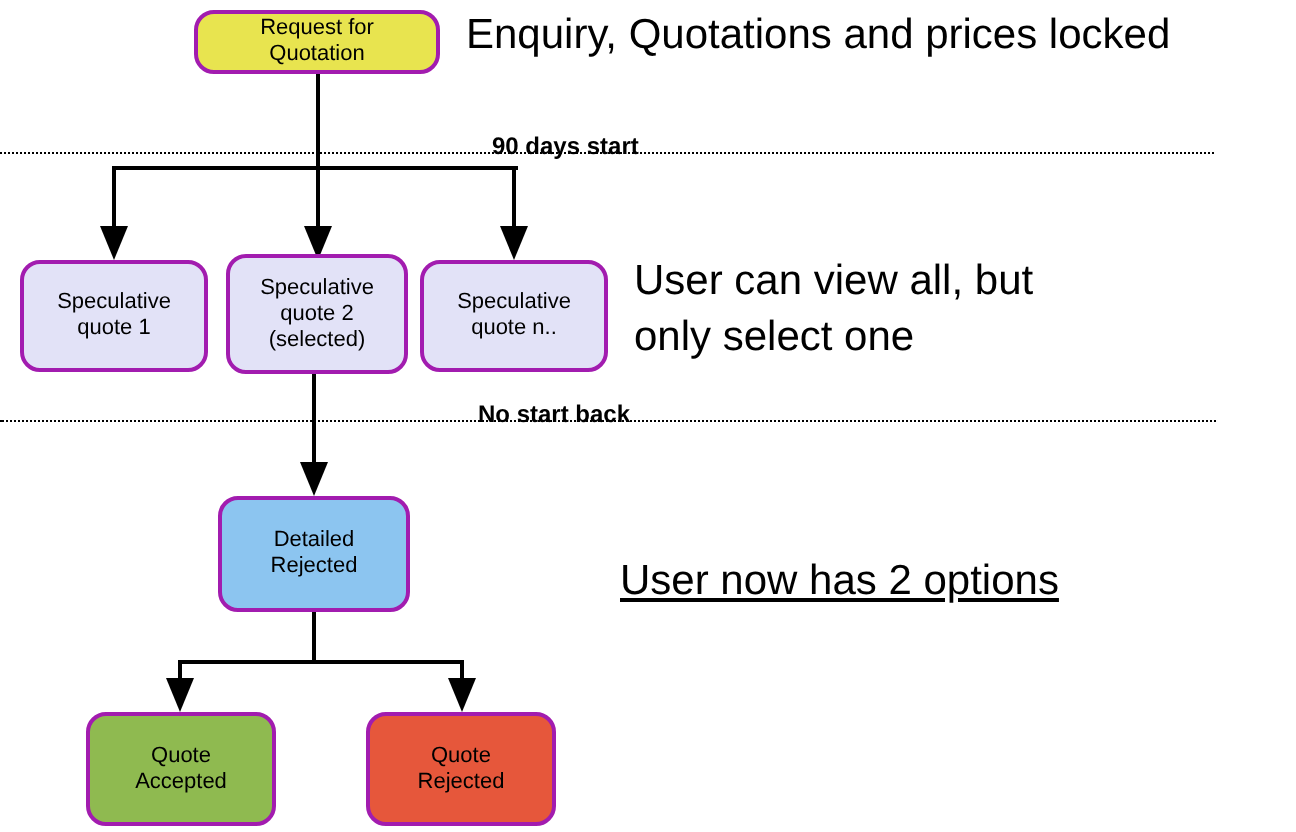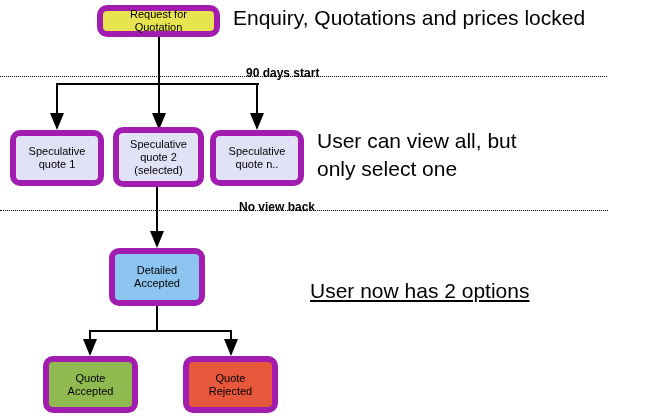--- a/index.html
+++ b/index.html
@@ -2,21 +2,21 @@
 <html><head>
 <meta charset="utf-8">
 <style>
   * { margin:0; padding:0; box-sizing:border-box; }
   html,body { background:#ffffff; }
   .canvas {
     position:relative; width:648px; height:416px; background:#ffffff;
     font-family:"Liberation Sans", sans-serif; color:#000; overflow:hidden;
   }
   .node {
-    position:absolute; border:6px solid #a21caf; border-radius:10px;
+    position:absolute; border:2px solid #a21caf; border-radius:10px;
     display:flex; align-items:center; justify-content:center; text-align:center;
   }
   .node-label {
     font-size:11px; line-height:13px; white-space:pre-line; color:#000;
   }
   .vline { position:absolute; width:2px; background:#000; }
   .hline { position:absolute; height:2px; background:#000; }
   .dotted { position:absolute; height:0; border-top:1px dotted #000; }
   .arrow-down {
     position:absolute; width:0; height:0;
@@ -74,34 +74,34 @@
 (selected)</span>
   </div>
 
   <div class="node" style="left: 210px; top: 130px; width: 94px; height: 56px; background-color: rgb(226, 226, 247);">
     <span class="node-label">Speculative
 quote n..</span>
   </div>
 
   <div class="node" style="left: 109px; top: 248px; width: 96px; height: 58px; background-color: rgb(140, 197, 240);">
     <span class="node-label">Detailed
-Accepted</span>
+Rejected</span>
   </div>
 
   <div class="node" style="left: 43px; top: 356px; width: 95px; height: 57px; background-color: rgb(143, 186, 80);">
     <span class="node-label">Quote
 Accepted</span>
   </div>
 
   <div class="node" style="left: 183px; top: 356px; width: 95px; height: 57px; background-color: rgb(230, 87, 59);">
     <span class="node-label">Quote
 Rejected</span>
   </div>
 
   <div class="divider-label" style="left:246px; top:64px;">90 days start</div>
-  <div class="divider-label" style="left:239px; top:198px;">No view back</div>
+  <div class="divider-label" style="left:239px; top:198px;">No start back</div>
 
   <div class="annotation" style="left:317px; top:127px;">User can view all, but
 only select one</div>
   <div class="annotation" style="left:233px; top:4px;">Enquiry, Quotations and prices locked</div>
   <div class="annotation" style="left:310px; top:277px;text-decoration:underline;">User now has 2 options</div>
 
 </div>
 
 </body></html>

